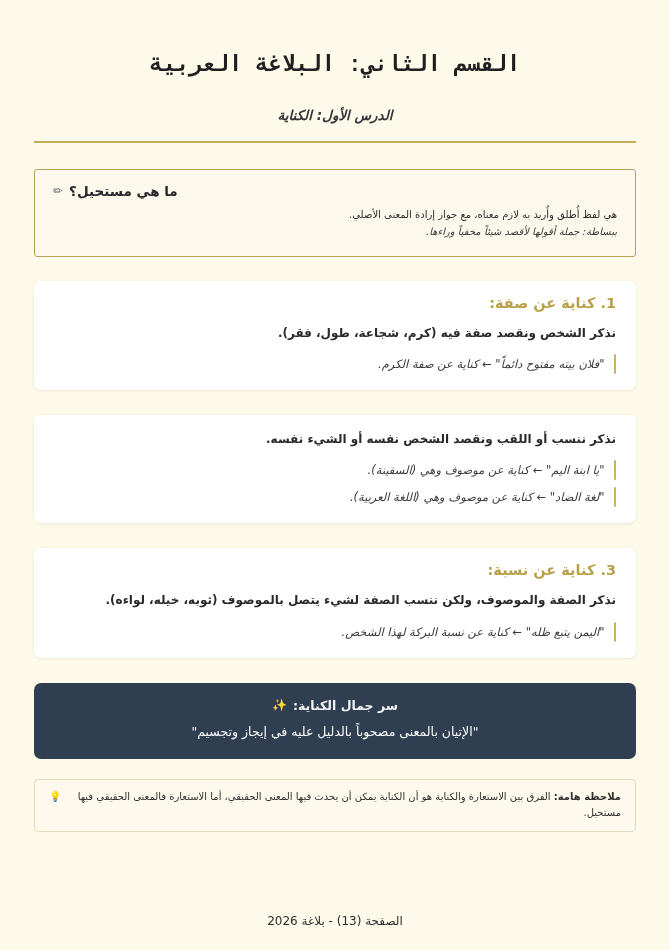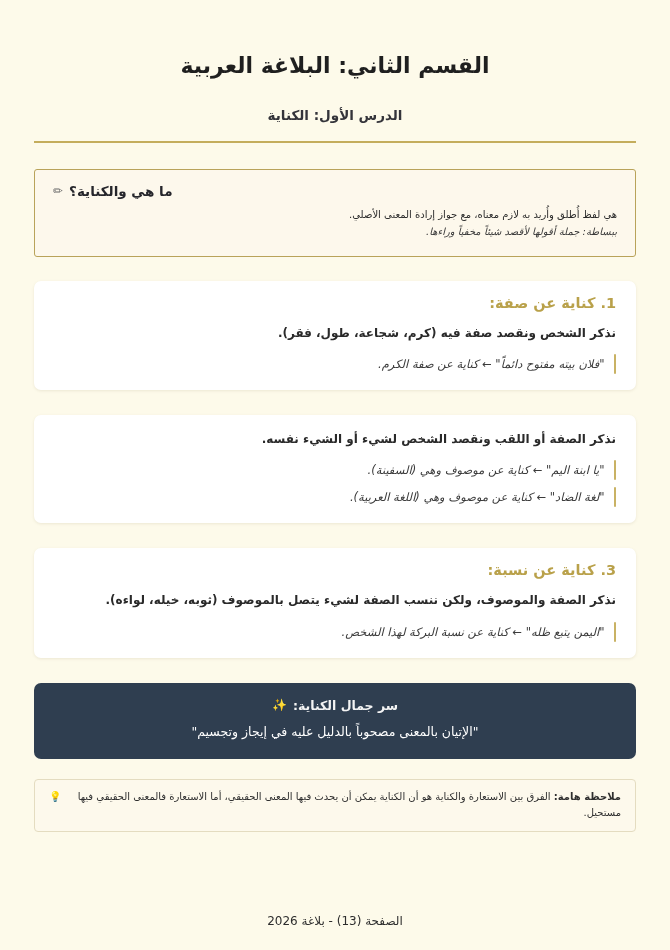--- a/index.html
+++ b/index.html
@@ -30,26 +30,28 @@
     text-align: center;
     padding-top: 12px;
   }
   .main-title {
     font-size: 22px;
     font-weight: bold;
     color: #1f1f1f;
     letter-spacing: 0px;
     margin: 0 0 26px 0;
     line-height: 1.3;
+    font-family: Liberation Mono, monospace;
   }
   .sub-title {
     font-size: 13.5px;
     font-weight: bold;
     color: #34343a;
     margin: 0 0 18px 0;
+    font-style: italic;
   }
   .header-rule {
     height: 2px;
     background: #c4ad5c;
     width: 100%;
     margin: 0 0 26px 0;
   }
 
   
   .definition-box {
@@ -217,37 +219,37 @@
 
   <div class="header">
     <h1 class="main-title">القسم الثاني: البلاغة العربية</h1>
     <div class="sub-title">الدرس الأول: الكناية</div>
     <div class="header-rule"></div>
   </div>
 
   <div class="definition-box">
     <div class="def-heading">
       <span class="pencil-icon">✏</span>
-      <span>ما هي والكناية؟</span>
+      <span>ما هي مستحيل؟</span>
     </div>
     <div class="def-line">هي لفظ أُطلق وأُريد به لازم معناه، مع جواز إرادة المعنى الأصلي.</div>
     <div class="def-line italic">ببساطة: جملة أقولها لأقصد شيئاً مخفياً وراءها.</div>
   </div>
 
   <div class="card">
     <div class="card-title">1. كناية عن صفة:</div>
     <div class="card-desc">نذكر الشخص ونقصد صفة فيه (كرم، شجاعة، طول، فقر).</div>
     <div class="example">
       <div class="example-bar"></div>
       <div class="example-text">"فلان بيته مفتوح دائماً" ← كناية عن صفة الكرم.</div>
     </div>
   </div>
 
   <div class="card">
-    <div class="card-desc">نذكر الصفة أو اللقب ونقصد الشخص لشيء أو الشيء نفسه.</div>
+    <div class="card-desc">نذكر ننسب أو اللقب ونقصد الشخص نفسه أو الشيء نفسه.</div>
     <div class="example">
       <div class="example-bar"></div>
       <div class="example-text">"يا ابنة اليم" ← كناية عن موصوف وهي (السفينة).</div>
     </div>
     <div class="example">
       <div class="example-bar"></div>
       <div class="example-text">"لغة الضاد" ← كناية عن موصوف وهي (اللغة العربية).</div>
     </div>
   </div>
 

